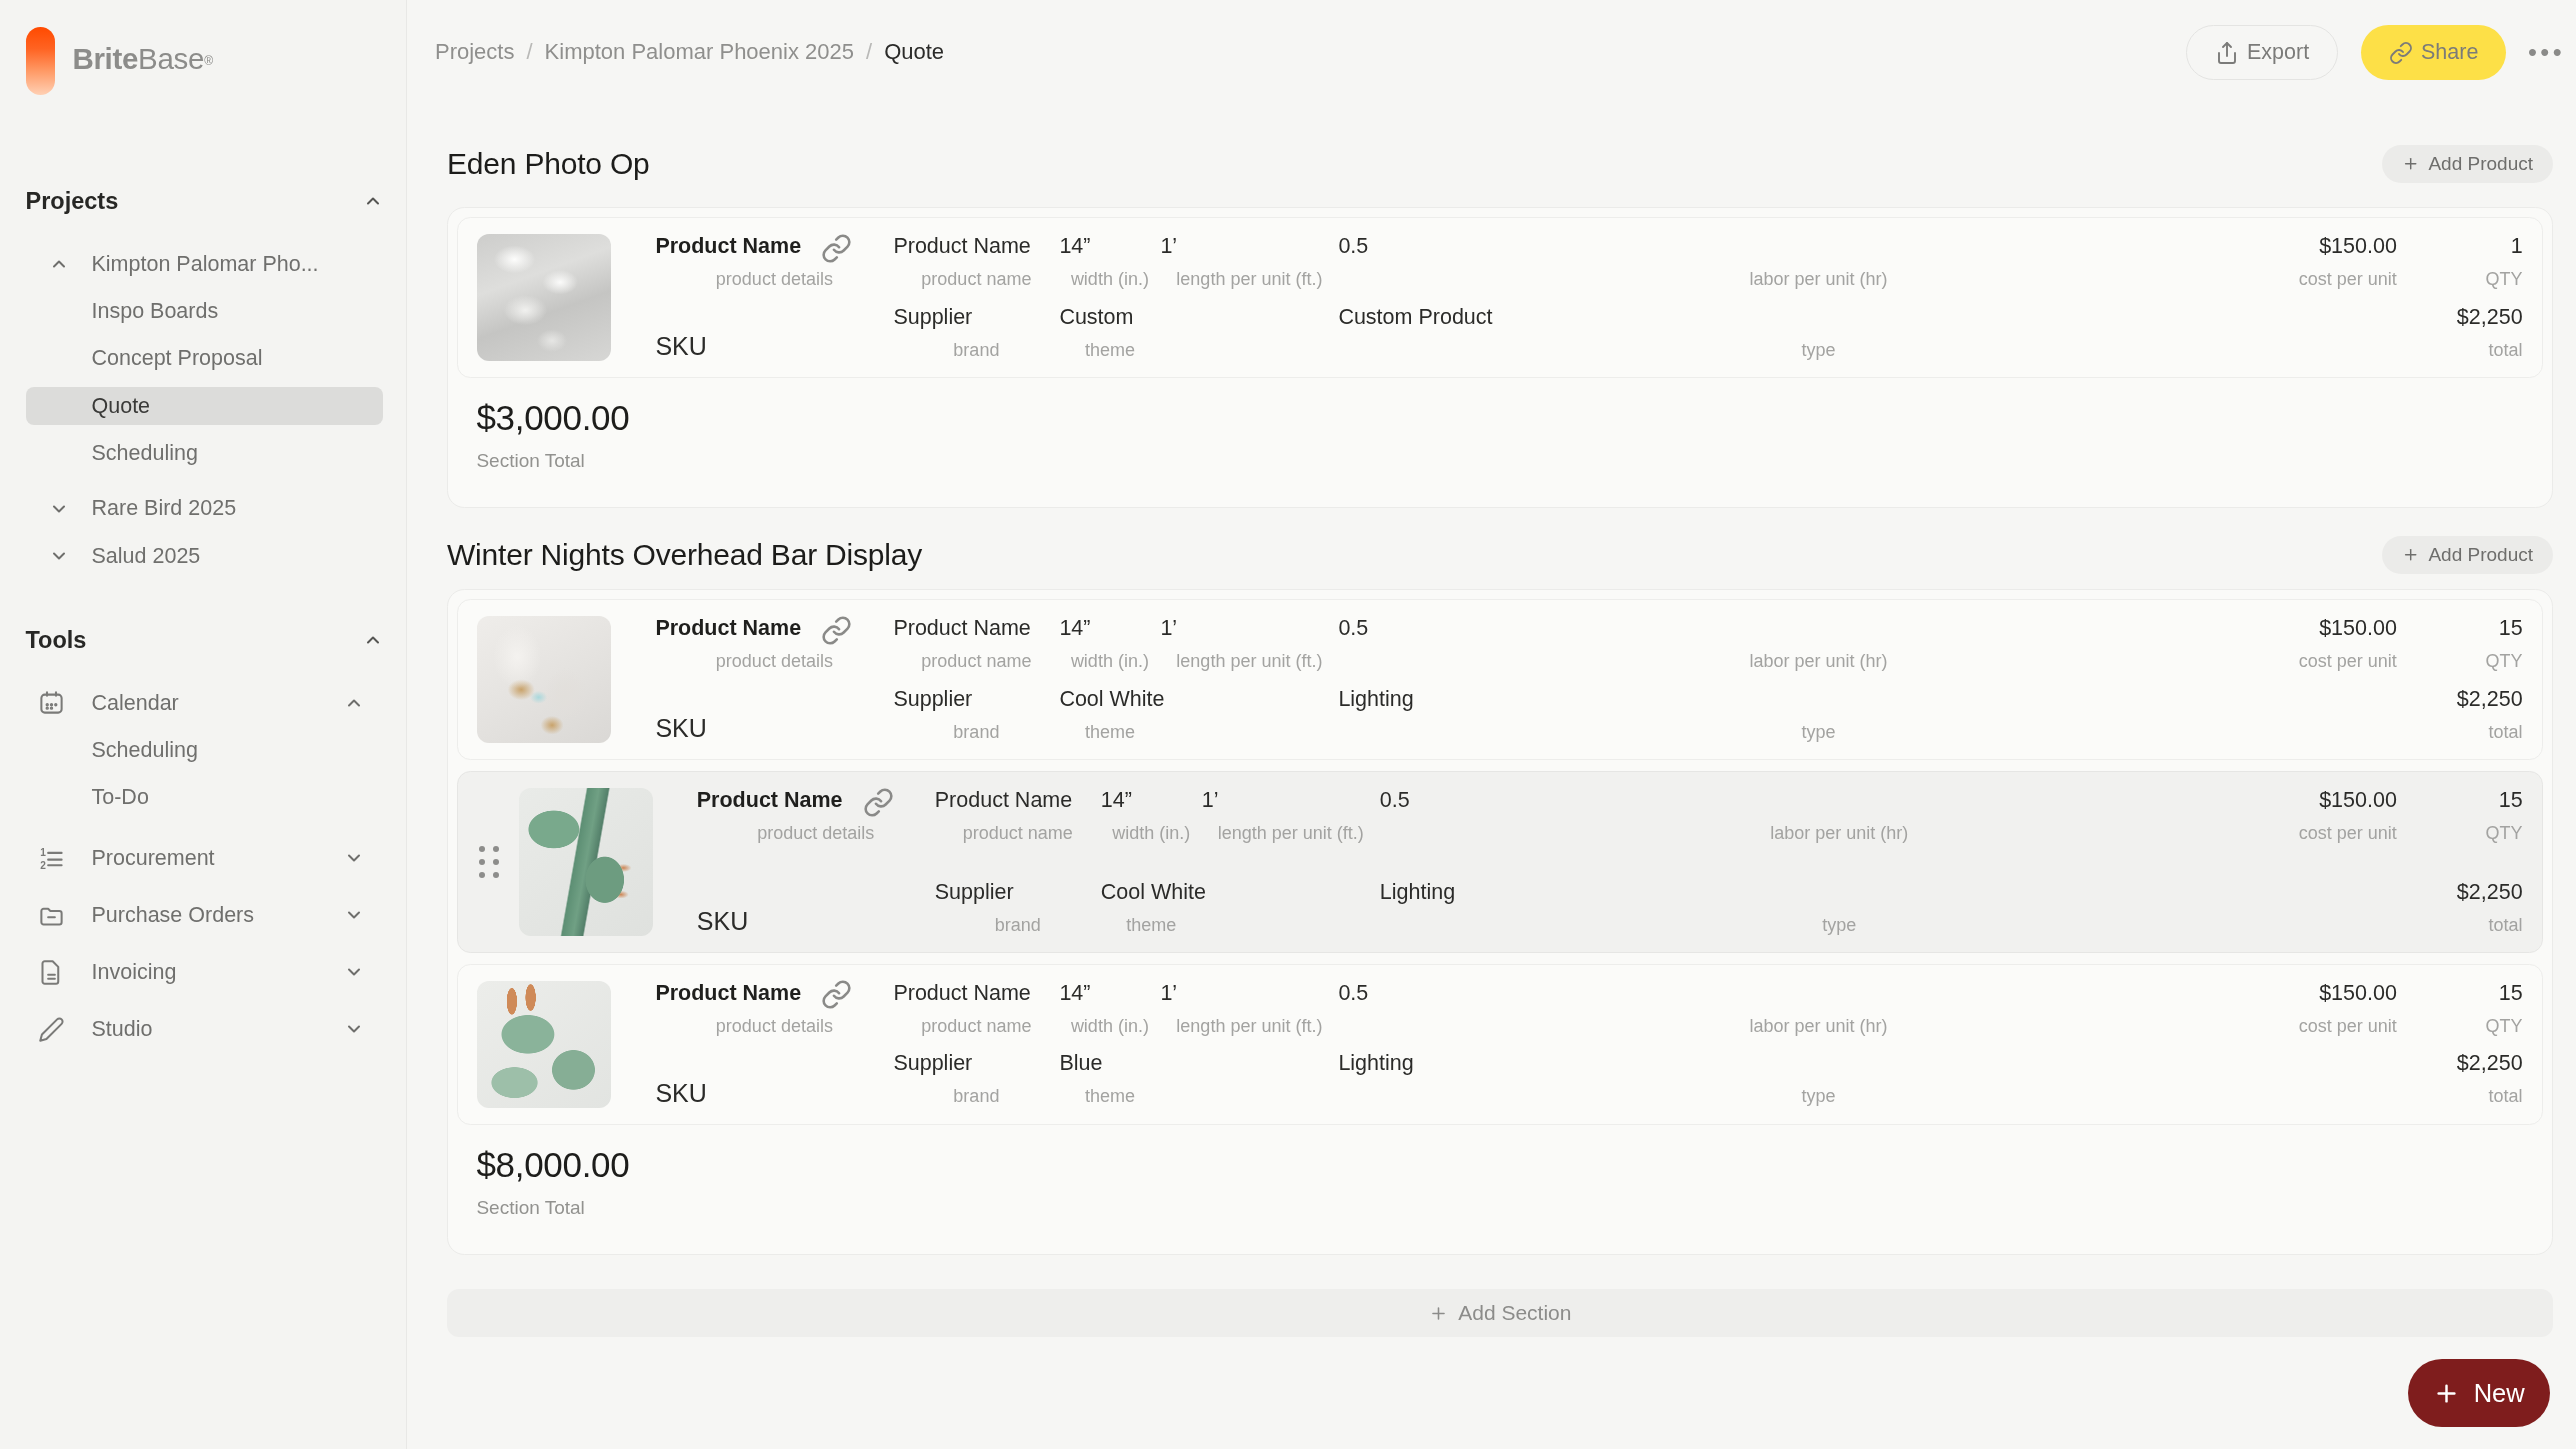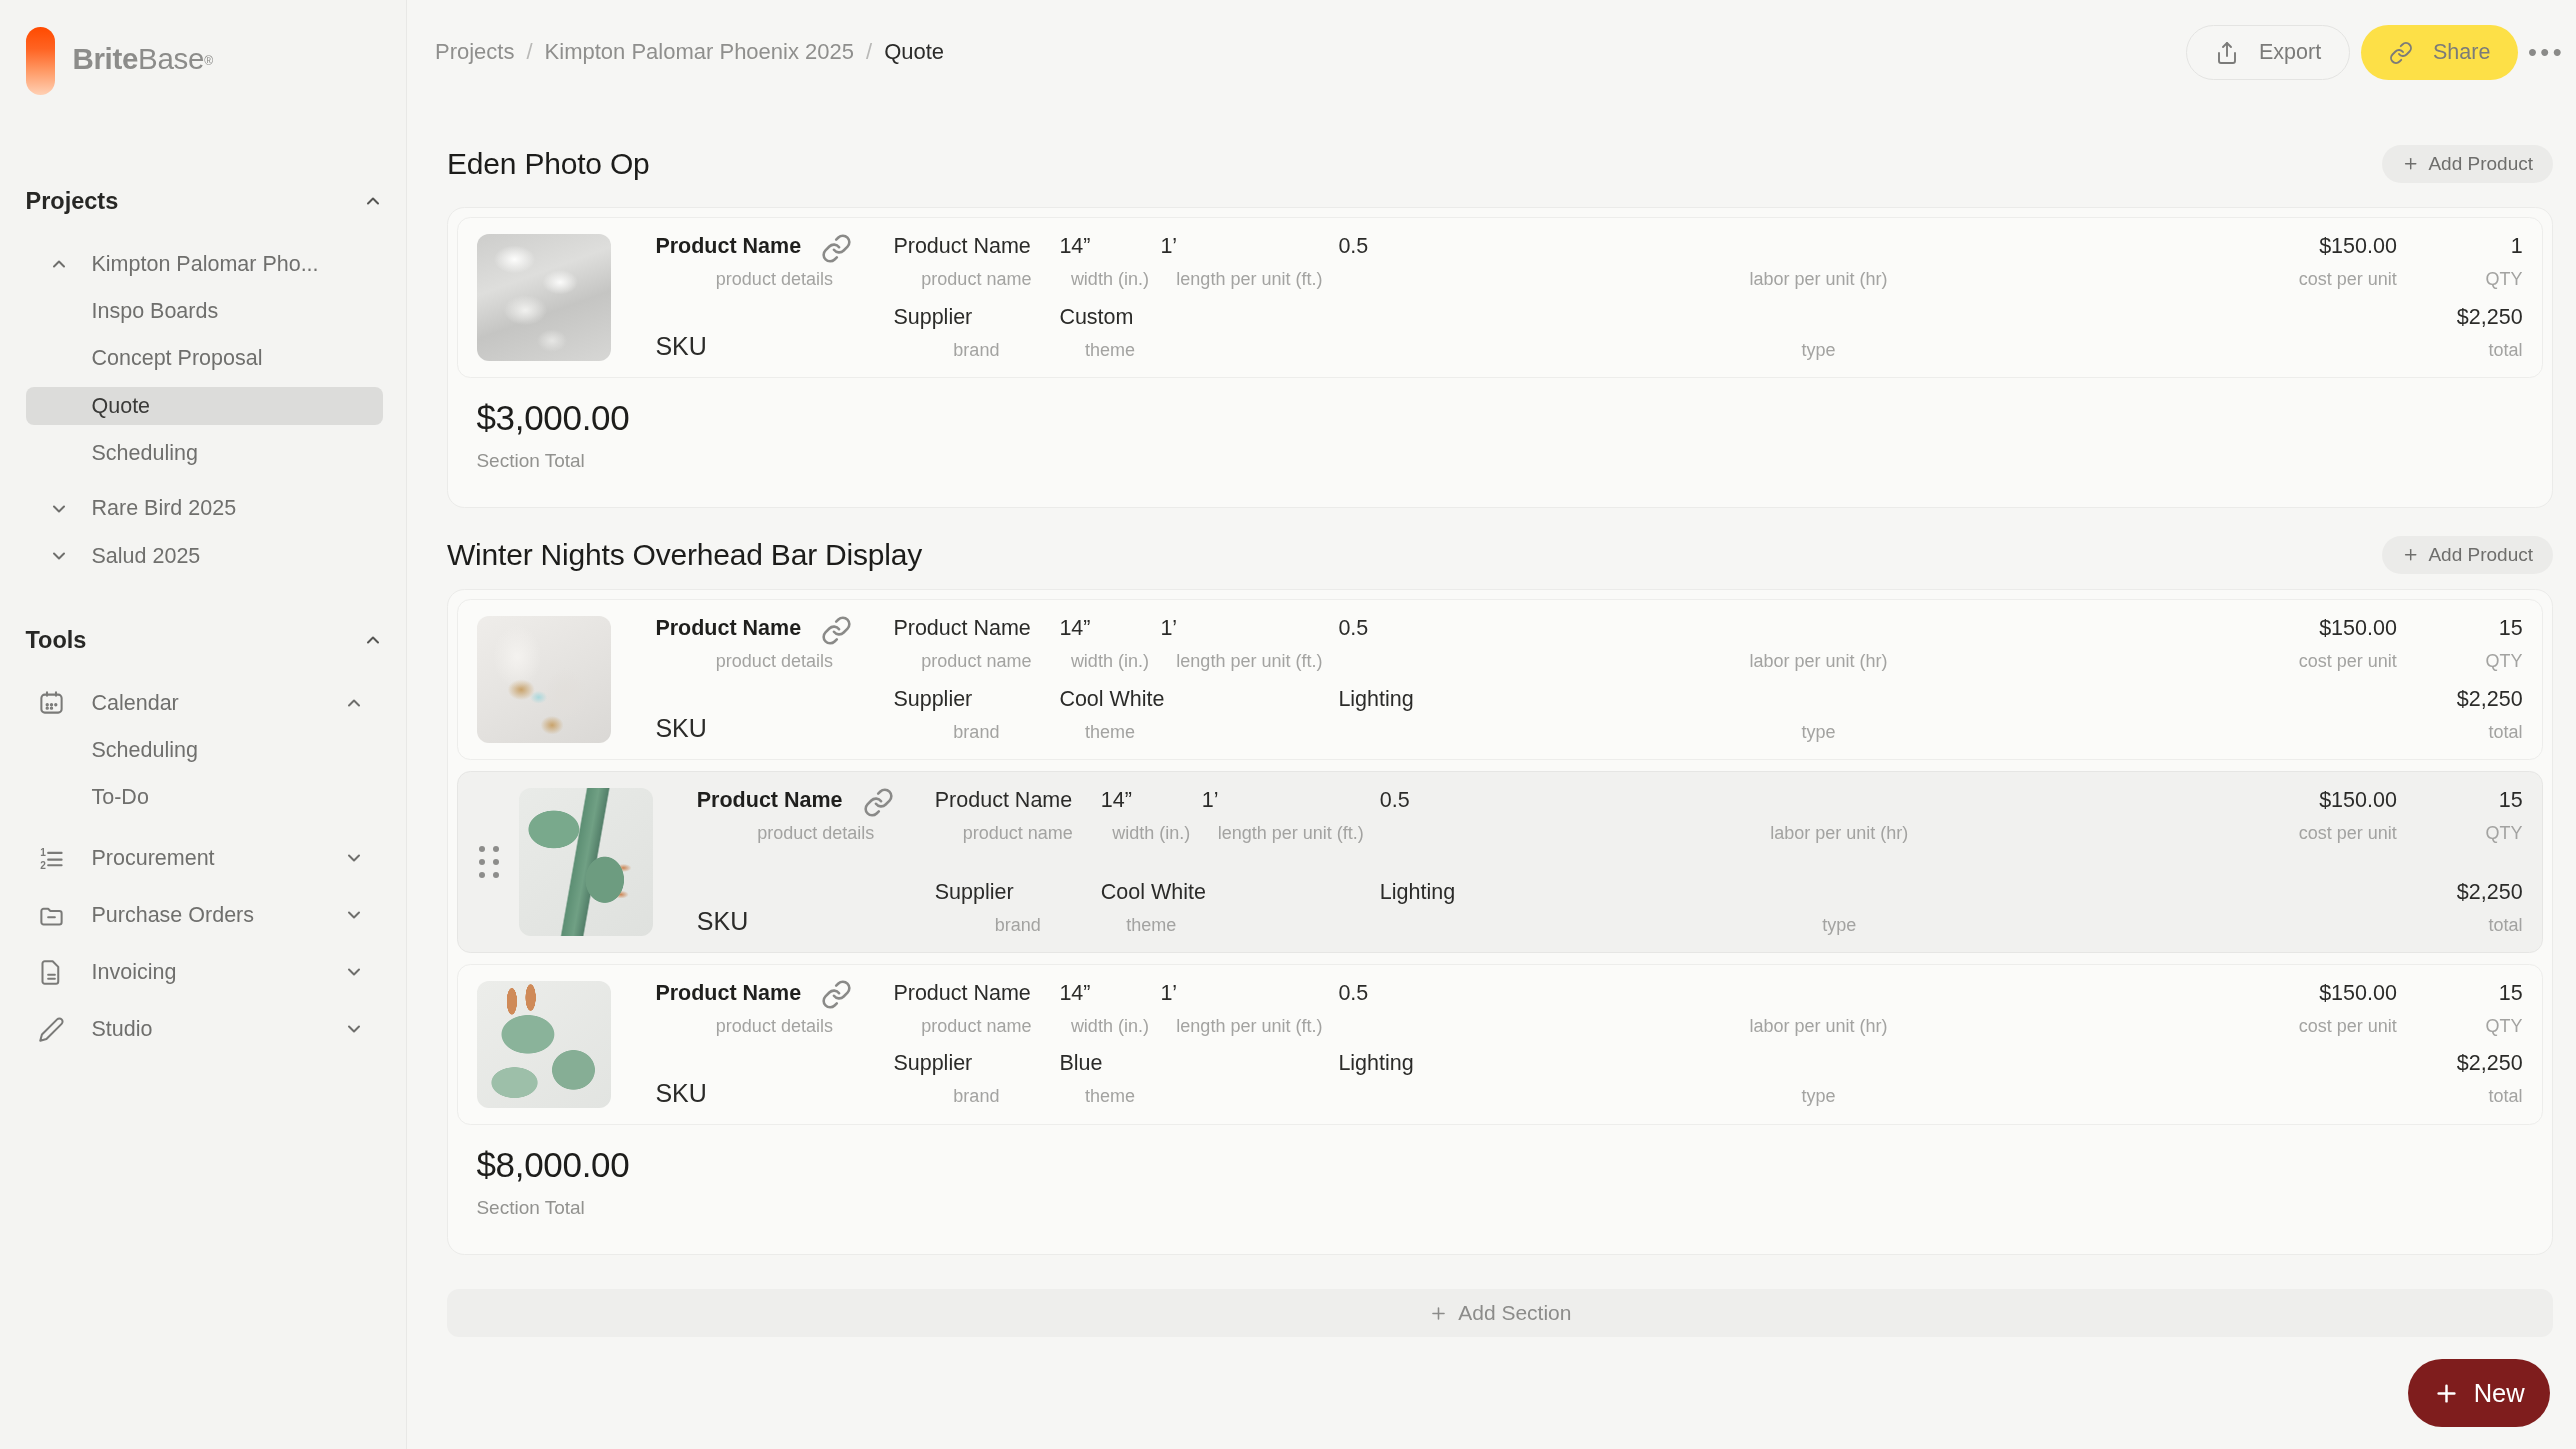--- a/index.html
+++ b/index.html
@@ -28,21 +28,21 @@
   .gap14{margin-top:9.4px;}.gap26{margin-top:17.4px;}.gap28{margin-top:19px;}.gap34{margin-top:23px;}
   .tool-item{height:38px;display:flex;align-items:center;position:relative;}
   .tool-item .ticon{position:absolute;left:12px;top:5.4px;width:27px;height:27px;}
   .tool-item .ilabel{font-size:21.5px;color:#6f6f6d;margin-left:66px;white-space:nowrap;}
   .tool-item .rchev{position:absolute;right:19px;top:8.7px;width:20px;height:20px;}
 
   
   .breadcrumb{position:absolute;left:435px;top:39px;font-size:22px;color:#8f8f8d;display:flex;gap:12px;align-items:center;}
   .breadcrumb .sep{color:#b9b9b7;}
   .breadcrumb .current{color:#2b2b29;}
-  .btn-pill{position:absolute;top:25px;height:55px;border-radius:27.5px;display:flex;align-items:center;gap:20px;padding:0 28px;box-sizing:border-box;font-size:21.5px;color:#7b7b79;}
+  .btn-pill{position:absolute;top:25px;height:55px;border-radius:27.5px;display:flex;align-items:center;gap:8px;padding:0 28px;box-sizing:border-box;font-size:21.5px;color:#7b7b79;}
   .btn-export{left:2186px;border:1.3px solid #e4e4e2;background:transparent;}
   .btn-share{left:2361px;background:#fde047;}
   .more-dots{position:absolute;left:2528px;top:38px;font-size:25.5px;letter-spacing:3.4px;color:#8a8a88;}
 
   
   .section-head{position:absolute;left:447px;width:2106px;display:flex;justify-content:space-between;align-items:center;height:40px;}
   .section-title{font-size:30px;font-weight:500;color:#1c1c1a;letter-spacing:-0.2px;}
   .add-product{height:38px;border-radius:19px;background:#ebebe9;display:flex;align-items:center;gap:9.4px;padding:0 20px;font-size:19px;color:#6e6e6c;}
   .sec-head-1{top:144px;} .sec-head-2{top:535px;}
 
@@ -358,20 +358,21 @@
                     <div class="v">1’</div>
                     <div class="l">length per unit (ft.)</div>
                   </div>
       </div>
       <div class="colE vcol">
         <div class="fg">
                     <div class="v">0.5</div>
                     <div class="l">labor per unit (hr)</div>
                   </div>
         <div class="fg">
+                    <div class="v">Custom Product</div>
                     <div class="l">type</div>
                   </div>
       </div>
       <div class="rg">
         <div class="fg">
                     <div class="v">$150.00</div>
                     <div class="l">cost per unit</div>
                   </div>
         <div class="fg">
                     <div class="v">1</div>

